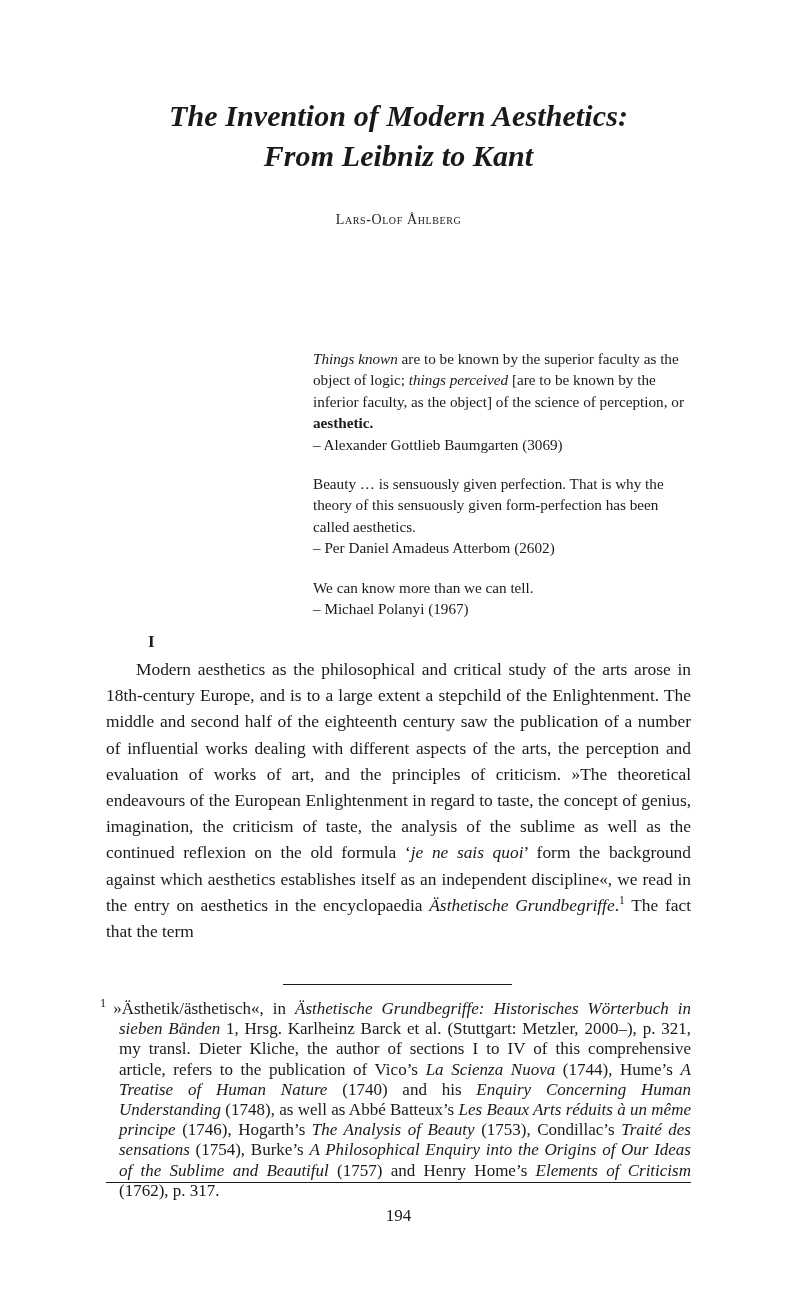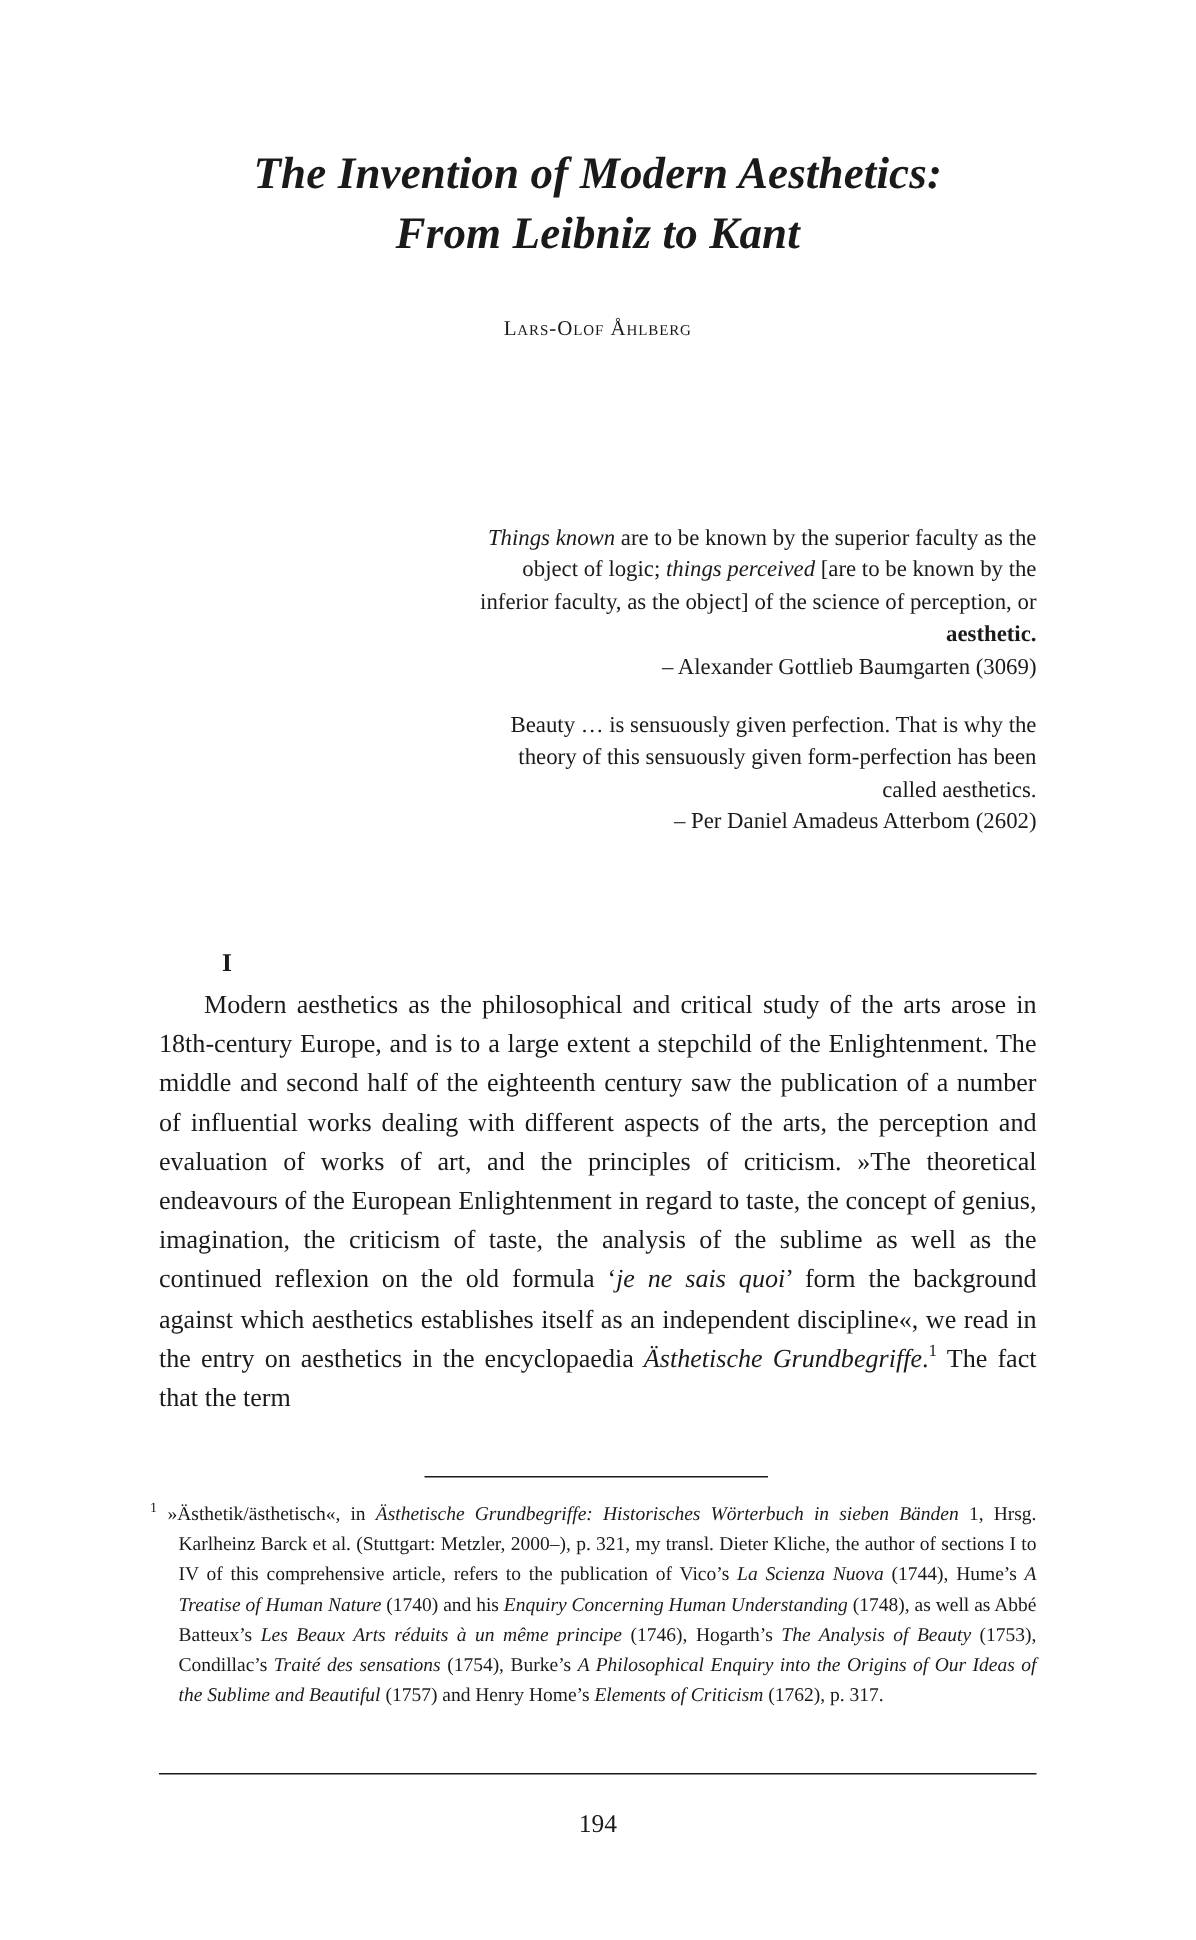--- a/index.html
+++ b/index.html
@@ -57,21 +57,21 @@
   
   .epigraphs {
     position: absolute;
     left: 313px;
     top: 348px;
     width: 378px;
   }
   .epigraph {
     font-size: 15.2px;
     line-height: 21.4px;
-    text-align: right;
+    text-align: left;
     margin-bottom: 18px;
   }
   .epigraph:last-child { margin-bottom: 0; }
   .epigraph .attrib { display: block; }
   .epigraph i { font-style: italic; }
   .epigraph b { font-weight: bold; }
 
   
   .body-block {
     position: absolute;
@@ -109,21 +109,21 @@
     height: 0;
     border-top: 1.1px solid #1a1a1a;
   }
   .footnote-block {
     position: absolute;
     left: 100px;
     top: 999px;
     width: 591px;
   }
   .footnote {
-    font-size: 13px;
+    font-size: 17px;
     line-height: 20.2px;
     text-align: justify;
     padding-left: 19px;
     text-indent: -19px;
   }
   .footnote i { font-style: italic; }
   .footnote .fn-marker {
     font-size: 0.72em;
     vertical-align: super;
     line-height: 0;
@@ -168,20 +168,24 @@
     <div class="epigraph">
       <span><i>Things known</i> are to be known by the superior faculty as the object of logic; <i>things perceived</i> [are to be known by the inferior faculty, as the object] of the science of perception, or <b>aesthetic.</b></span>
       <span class="attrib">– Alexander Gottlieb Baumgarten (3069)</span>
     </div>
 
     <div class="epigraph">
       <span>Beauty … is sensuously given perfection. That is why the theory of this sensuously given form-perfection has been called aesthetics.</span>
       <span class="attrib">– Per Daniel Amadeus Atterbom (2602)</span>
     </div>
 
+    <div class="epigraph">
+      <span>We can know more than we can tell.</span>
+      <span class="attrib">– Michael Polanyi (1967)</span>
+    </div>
 
   </div>
 
   <div class="body-block">
     <div class="section-head">I</div>
     <div class="body-para">Modern aesthetics as the philosophical and critical study of the arts arose in 18th-century Europe, and is to a large extent a stepchild of the Enlightenment. The middle and second half of the eighteenth century saw the publication of a number of influential works dealing with different aspects of the arts, the perception and evaluation of works of art, and the principles of criticism. »The theoretical endeavours of the European Enlightenment in regard to taste, the concept of genius, imagination, the criticism of taste, the analysis of the sublime as well as the continued reflexion on the old formula ‘<i>je ne sais quoi</i>’ form the background against which aesthetics establishes itself as an independent discipline«, we read in the entry on aesthetics in the encyclopaedia <i>Ästhetische Grundbegriffe</i>.<sup>1</sup> The fact that the term</div>
   </div>
 
   <div class="fn-rule"></div>
 

